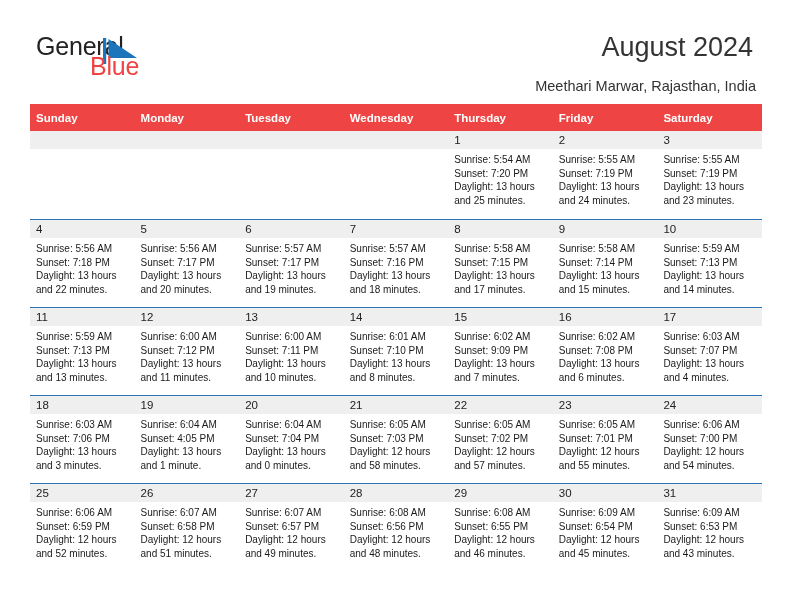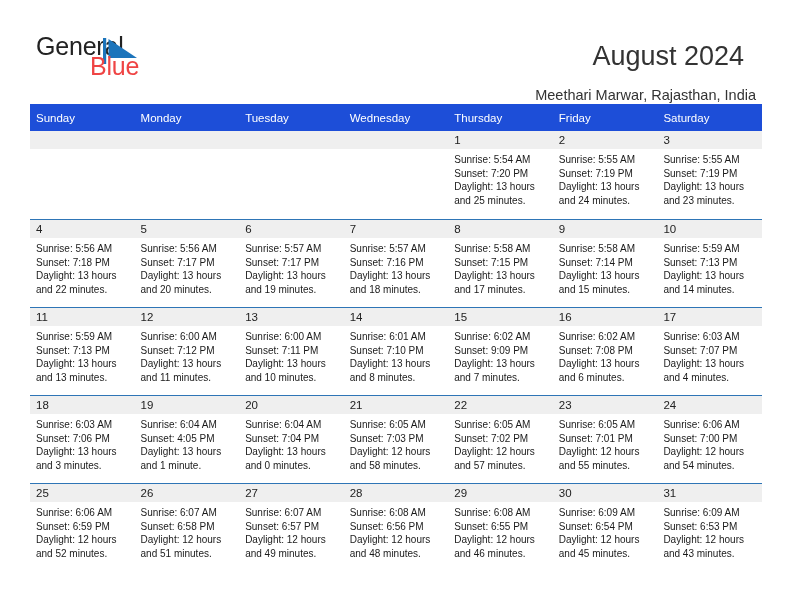--- a/index.html
+++ b/index.html
@@ -69,21 +69,21 @@
     position: absolute;
     right: 36px;
     top: 28px;
     text-align: right;
   }
   .cal-title {
     font-size: 27px;
     line-height: 32px;
     color: #333333;
     font-weight: normal;
-    margin: 12px;
+    margin: 3px;
     white-space: nowrap;
   }
   .cal-subtitle {
     font-size: 14.5px;
     line-height: 20px;
     color: #333333;
     margin: 13px 0 0 0;
     white-space: nowrap;
   }
 
@@ -91,24 +91,24 @@
   .calendar {
     position: absolute;
     left: 30px;
     top: 104px;
     width: 732px;
     border-collapse: collapse;
     table-layout: fixed;
   }
 
   .calendar th {
-    background: #1d4ed8;
+    background: #ef4444;
     color: #ffffff;
     font-size: 11.5px;
-    font-weight: normal;
+    font-weight: bold;
     text-align: left;
     padding: 6px 0 6px 6px;
     height: 15px;
     line-height: 14px;
     border: none;
   }
 
   .calendar td {
     vertical-align: top;
     padding: 0;

